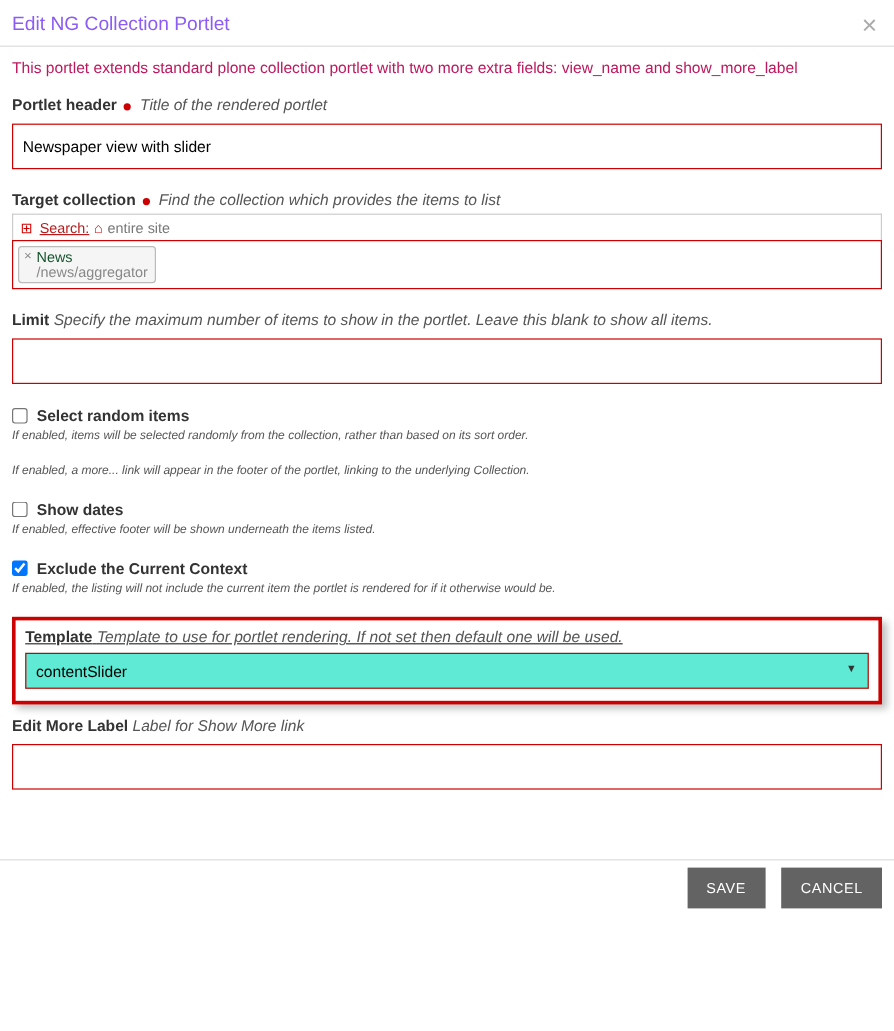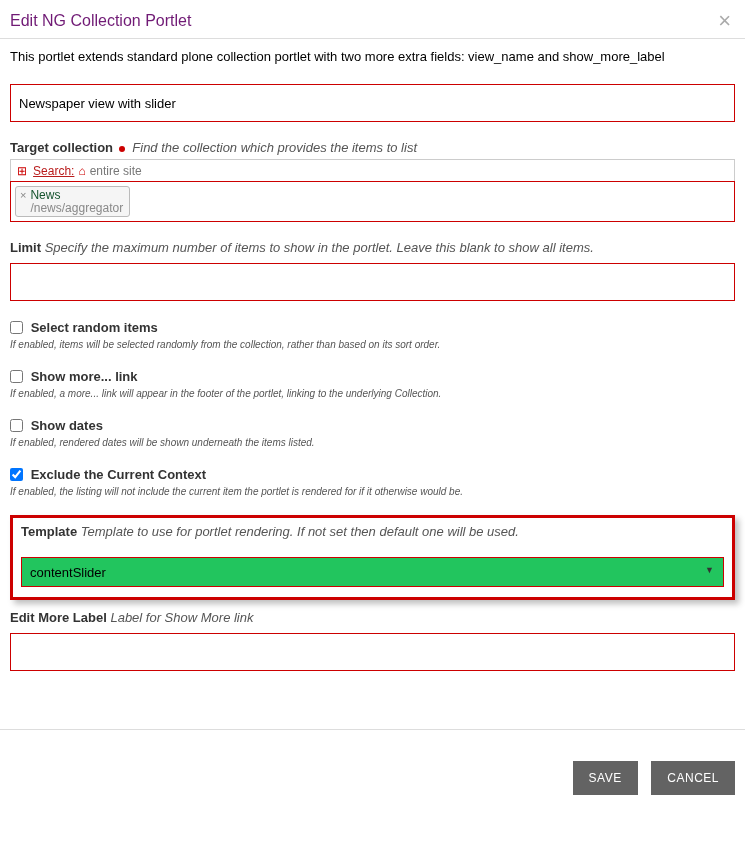--- a/index.html
+++ b/index.html
@@ -11,37 +11,37 @@
       width: 745px;
     }
     .modal-header {
       padding: 12px 10px 8px 10px;
       border-bottom: 1px solid #ddd;
       position: relative;
     }
     .modal-title {
       font-size: 16px;
       font-weight: normal;
-      color: #701a75;
+      color: #8b5cf6;
     }
     .close-btn {
       position: absolute;
       right: 14px;
       top: 10px;
       font-size: 22px;
       color: #aaa;
       cursor: pointer;
       line-height: 1;
     }
     .modal-body {
       padding: 10px;
     }
     .description {
       font-size: 13px;
-      color: #000000;
+      color: #be185d;
       margin-bottom: 16px;
     }
     .field-group {
       margin-bottom: 18px;
     }
     .field-label {
       font-weight: bold;
       color: #333;
       font-size: 13px;
       margin-bottom: 4px;
@@ -133,37 +133,37 @@
       box-shadow: 4px 4px 6px rgba(0,0,0,0.25);
     }
     .select-input {
       width: 100%;
       border: 1px solid #c00;
       padding: 5px 8px;
       font-size: 13px;
       font-family: inherit;
       margin-top: 6px;
       height: 30px;
-      background: #22c55e;
+      background: #5eead4;
       appearance: none;
       -webkit-appearance: none;
     }
     .select-wrap { position: relative; }
     .select-wrap::after {
       content: "▼";
       position: absolute;
       right: 10px;
       top: 14px;
       font-size: 9px;
       color: #333;
       pointer-events: none;
     }
     .modal-footer {
       border-top: 1px solid #ddd;
-      padding: 31px 10px;
+      padding: 6px 10px;
       text-align: right;
       margin-top: 30px;
     }
     .btn {
       background: #636363;
       color: #fff;
       border: none;
       padding: 10px 16px;
       font-size: 12px;
       margin-left: 10px;
@@ -177,20 +177,25 @@
 <div class="modal-header">
   <div class="modal-title">Edit NG Collection Portlet</div>
   <div class="close-btn">×</div>
 </div>
 
 <div class="modal-body">
 
   <div class="description">This portlet extends standard plone collection portlet with two more extra fields: view_name and show_more_label</div>
 
   <div class="field-group">
+    <span class="field-label">
+      <span>Portlet header</span>
+      <span class="req-dot"></span>
+      <span class="field-help">Title of the rendered portlet</span>
+    </span>
     <input type="text" class="text-input" value="Newspaper view with slider" style="">
   </div>
 
   <div class="field-group">
     <span class="field-label">
       <span>Target collection</span>
       <span class="req-dot"></span>
       <span class="field-help">Find the collection which provides the items to list</span>
     </span>
     <div class="search-bar">
@@ -220,45 +225,41 @@
 
   <div class="field-group">
     <div class="checkbox-row">
       <input type="checkbox" style="">
       <label>Select random items</label>
     </div>
     <div class="sub-help">If enabled, items will be selected randomly from the collection, rather than based on its sort order.</div>
   </div>
 
   <div class="field-group">
-    <div class="checkbox-row">
-      <input type="checkbox" style="">
-      <label>Show more... link</label>
-    </div>
     <div class="sub-help">If enabled, a more... link will appear in the footer of the portlet, linking to the underlying Collection.</div>
   </div>
 
   <div class="field-group">
     <div class="checkbox-row">
       <input type="checkbox" style="">
       <label>Show dates</label>
     </div>
-    <div class="sub-help">If enabled, rendered dates will be shown underneath the items listed.</div>
+    <div class="sub-help">If enabled, effective footer will be shown underneath the items listed.</div>
   </div>
 
   <div class="field-group">
     <div class="checkbox-row">
       <input type="checkbox" checked="" style="">
       <label>Exclude the Current Context</label>
     </div>
     <div class="sub-help">If enabled, the listing will not include the current item the portlet is rendered for if it otherwise would be.</div>
   </div>
 
   <div class="highlighted">
-    <span class="field-label" style="margin-bottom:12px;">
+    <span class="field-label" style="margin-bottom:0;text-decoration:underline;">
       <span>Template</span>
       <span class="field-help">Template to use for portlet rendering. If not set then default one will be used.</span>
     </span>
     <div class="select-wrap">
       <select class="select-input">
         <option>contentSlider</option>
       </select>
     </div>
   </div>
 

